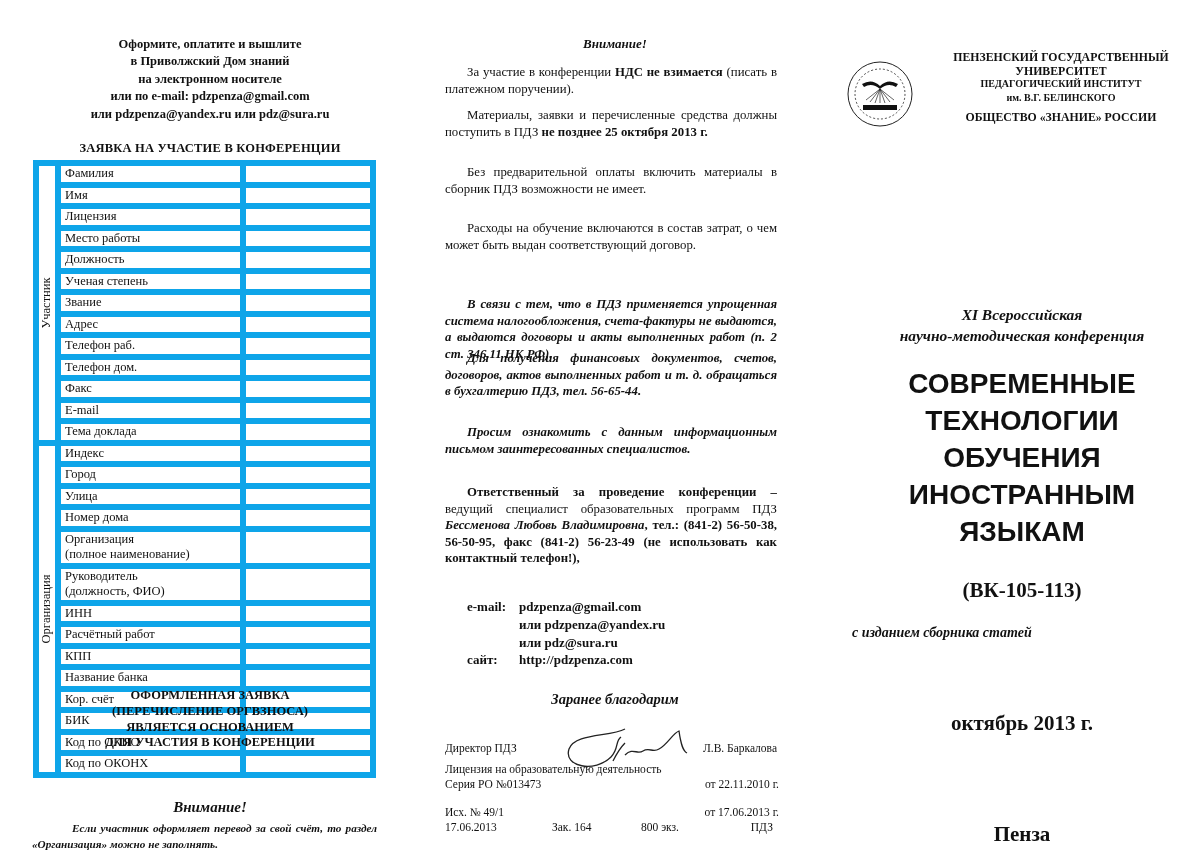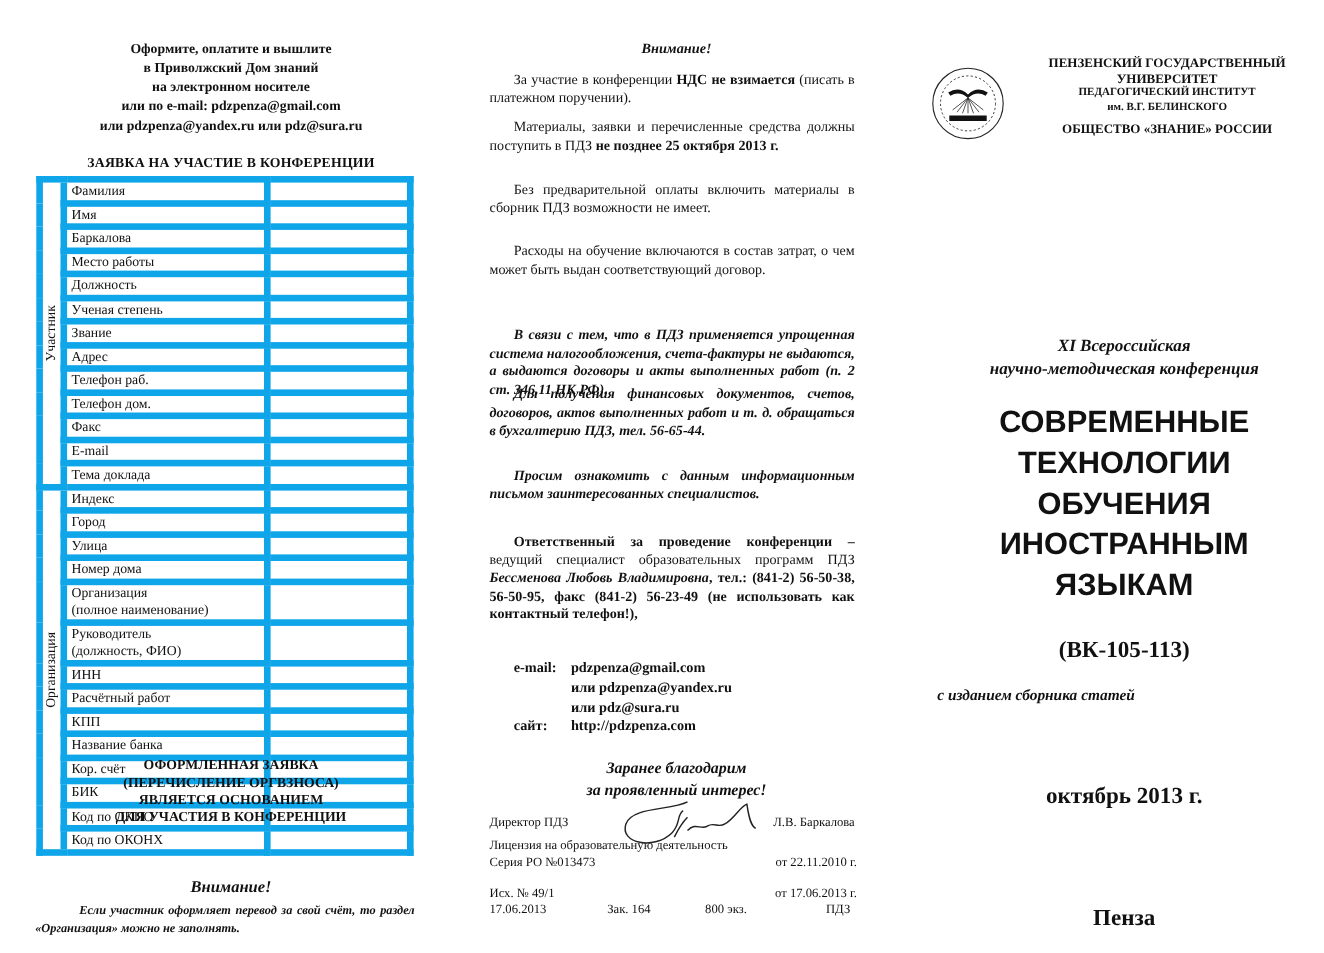--- a/index.html
+++ b/index.html
@@ -104,21 +104,21 @@
           <td class="val"></td>
         </tr>
         <tr>
           <td class="lbl">
             <div>Имя</div>
           </td>
           <td class="val"></td>
         </tr>
         <tr>
           <td class="lbl">
-            <div>Баркалова</div>
+            <div>Лицензия</div>
           </td>
           <td class="val"></td>
         </tr>
         <tr>
           <td class="lbl">
             <div>Место работы</div>
           </td>
           <td class="val"></td>
         </tr>
         <tr>
@@ -309,21 +309,20 @@
         <span>или pdz@sura.ru</span>
       </div>
     <div class="row">
         <span class="k">сайт:</span>
         <span>http://pdzpenza.com</span>
       </div>
   </div>
 
   <div class="thanks">
     <div>Заранее благодарим</div>
-    <div>за проявленный интерес!</div>
   </div>
 
   <svg class="signature" viewBox="0 0 150 48">
     <path d="M70 2 C55 10, 20 6, 14 22 C8 40, 40 46, 56 30 C64 22, 60 14, 66 10 M58 34 C62 26, 66 20, 70 16 M70 28 C78 20, 82 28, 88 24 C94 20, 98 26, 104 22 C112 18, 118 6, 124 4 C126 18, 128 24, 132 26" fill="none" stroke="#222" stroke-width="1.3"></path>
   </svg>
 
   <div class="sig-row">
     <span class="l">Директор ПДЗ</span>
     <span class="r">Л.В. Баркалова</span>
   </div>

